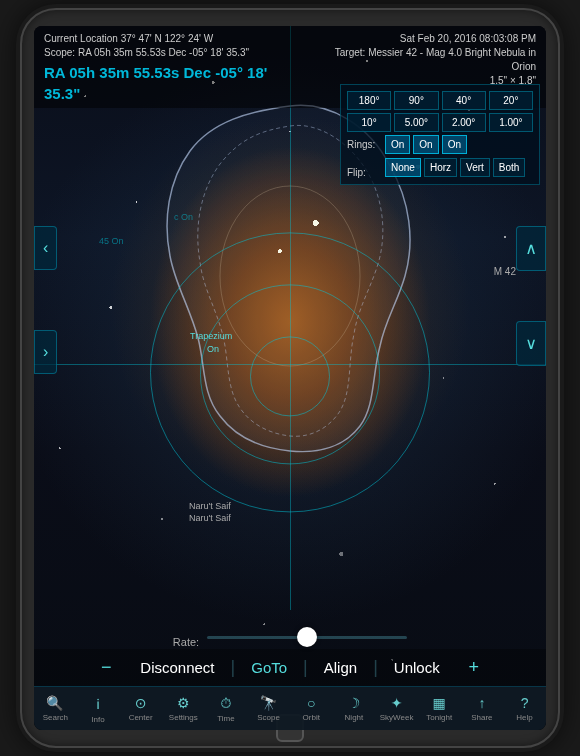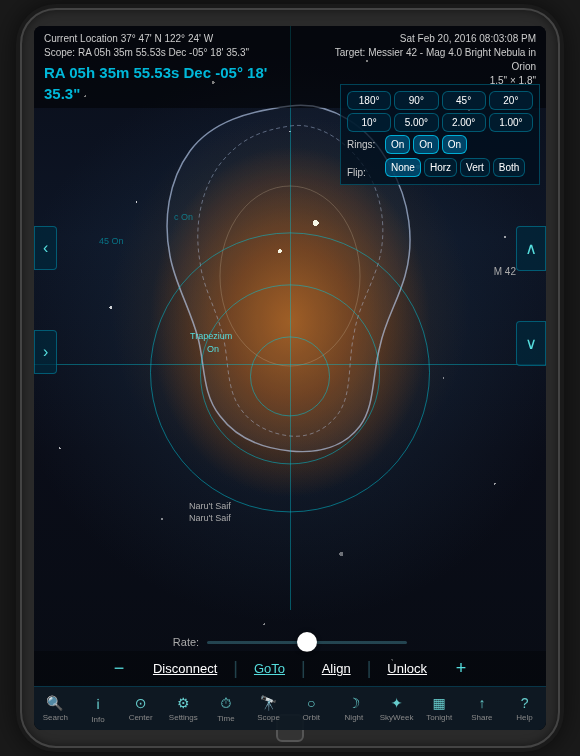--- a/index.html
+++ b/index.html
@@ -180,21 +180,21 @@
     }
 
     .cp-btn {
       background: rgba(0,30,50,0.8);
       border: 1px solid rgba(0,150,180,0.5);
       color: #fff;
       font-size: 10px;
       padding: 3px 5px;
       text-align: center;
       cursor: pointer;
-      border-radius: 6px;
+      border-radius: 0;
     }
 
     .cp-btn.active {
       background: rgba(0,80,120,0.8);
       border-color: rgba(0,200,240,0.8);
     }
 
     .rings-row {
       display: flex;
       align-items: center;
@@ -278,21 +278,20 @@
       color: #5dd;
     }
 
     
     .rate-bar {
       position: absolute;
       bottom: 82px;
       left: 0;
       right: 0;
       display: flex;
-      align-items: center;
       justify-content: center;
       gap: 8px;
       z-index: 10;
     }
 
     .rate-label {
       color: #aaa;
       font-size: 11px;
     }
 
@@ -334,26 +333,25 @@
     .action-minus, .action-plus {
       color: #5dd;
       font-size: 18px;
       width: 36px;
       text-align: center;
       cursor: pointer;
     }
 
     .action-btn {
       color: #fff;
-      font-size: 13px;
+      font-size: 15px;
       padding: 4px 16px;
       cursor: pointer;
       background: none;
       border: none;
-      text-decoration: underline;
     }
 
     .action-separator {
       color: rgba(100,200,220,0.3);
       font-size: 18px;
     }
 
     
     .nav-bar {
       position: absolute;
@@ -441,21 +439,21 @@
           <div>Target: Messier 42 - Mag 4.0 Bright Nebula in Orion</div>
           <div class="fov-display">1.5" × 1.8"</div>
         </div>
       </div>
     </div>
 
     <div class="control-panel">
       <div class="btn-grid">
       <div class="cp-btn">180°</div>
           <div class="cp-btn">90°</div>
-          <div class="cp-btn">45°</div>
+          <div class="cp-btn">40°</div>
           <div class="cp-btn">20°</div>
           <div class="cp-btn">10°</div>
           <div class="cp-btn">5.00°</div>
           <div class="cp-btn">2.00°</div>
           <div class="cp-btn">1.00°</div>
         </div>
       <div class="rings-row">
         <span class="rings-label">Rings:</span>
       <div class="cp-btn active">On</div>
           <div class="cp-btn active">On</div>

